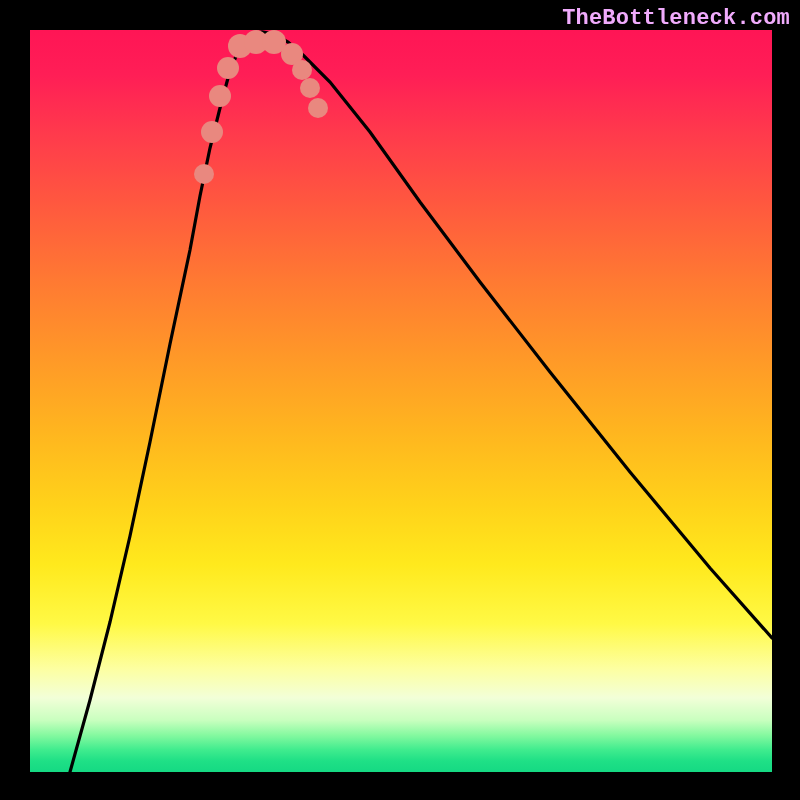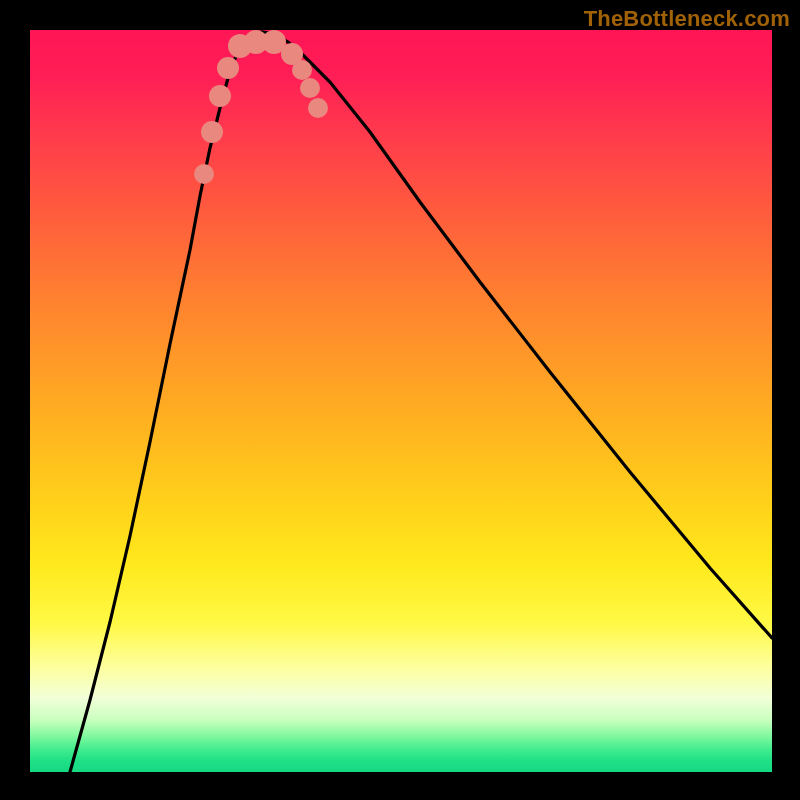--- a/index.html
+++ b/index.html
@@ -50,24 +50,25 @@
     );
   }
   .curve {
     position: absolute;
     left: 0; top: 0;
   }
   .watermark {
     position: absolute;
     top: 6px;
     right: 10px;
-    color: #a16207;
+    color: #f0abfc;
     font-size: 22px;
     font-weight: 600;
     letter-spacing: 0.2px;
+    font-family: Liberation Mono, monospace;
   }
 </style>
 </head>
 <body>
 
 <div class="frame">
   <div class="plot">
     <div class="gradient"></div>
     <svg class="curve" width="742" height="742" viewBox="0 0 742 742">
       <g>

